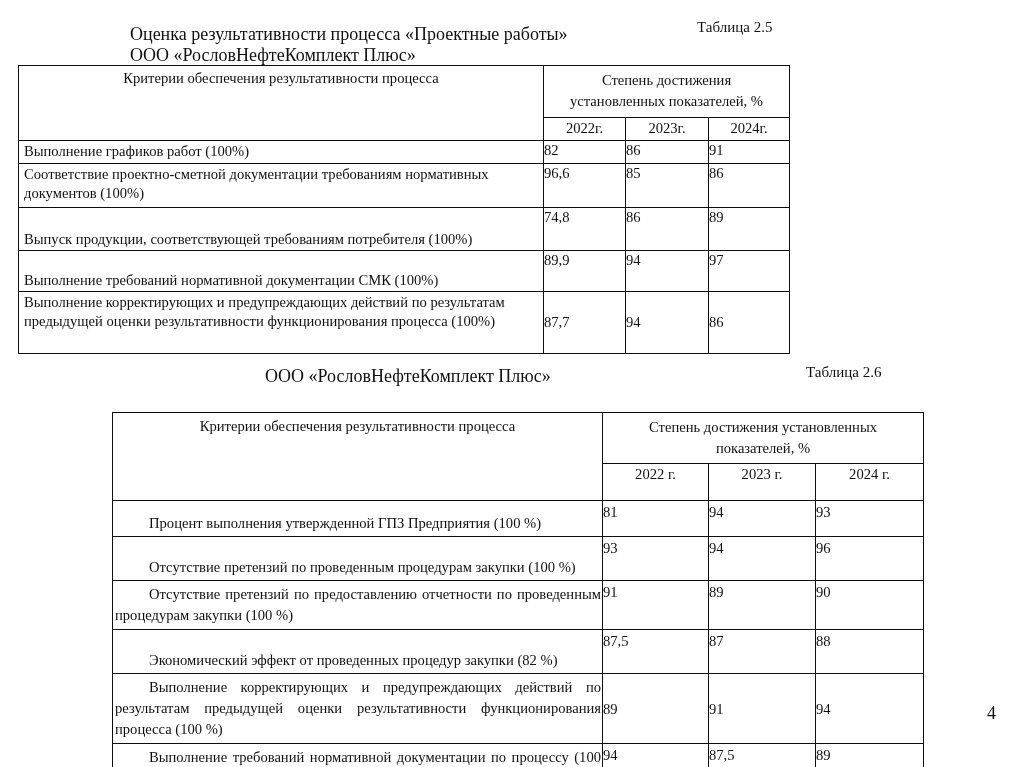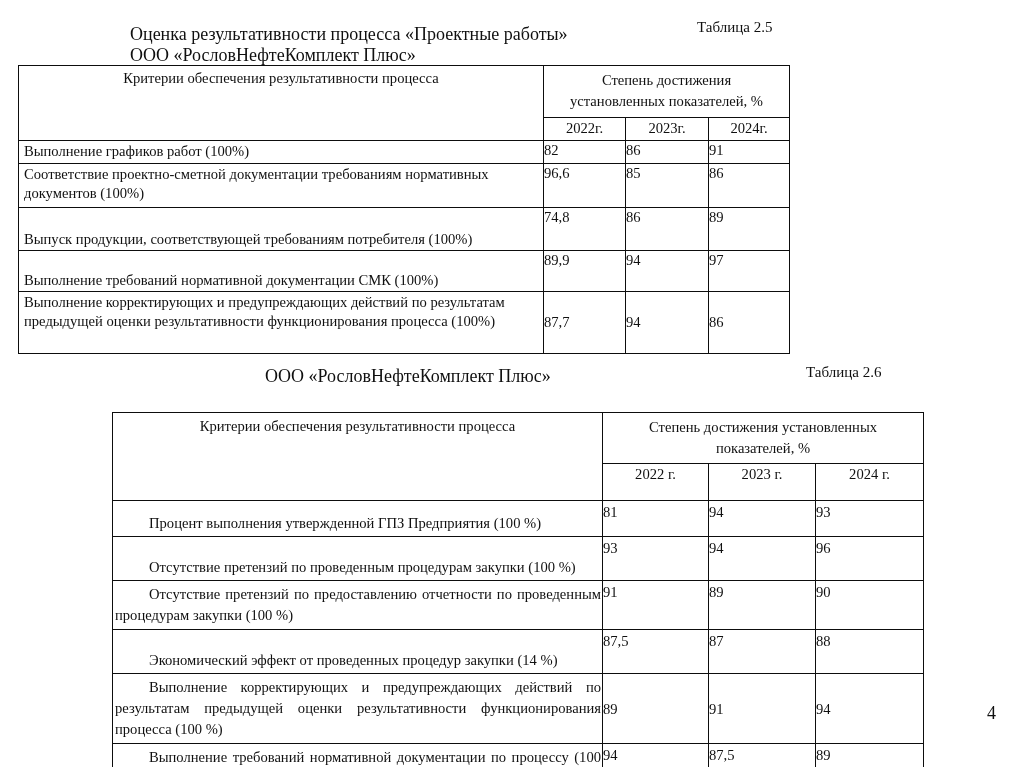--- a/index.html
+++ b/index.html
@@ -249,21 +249,21 @@
         <td class="c c-num">94</td>
         <td class="c c-num">96</td>
       </tr>
       <tr style="height:49px;">
         <td class="c crit mid">Отсутствие претензий по предоставлению отчетности по проведенным процедурам закупки (100 %)</td>
         <td class="c c-num">91</td>
         <td class="c c-num">89</td>
         <td class="c c-num">90</td>
       </tr>
       <tr style="height:44px;">
-        <td class="c crit">Экономический эффект от проведенных процедур закупки (14 %)</td>
+        <td class="c crit">Экономический эффект от проведенных процедур закупки (82 %)</td>
         <td class="c c-num">87,5</td>
         <td class="c c-num">87</td>
         <td class="c c-num">88</td>
       </tr>
       <tr style="height:70px;">
         <td class="c crit mid">Выполнение корректирующих и предупреждающих действий по результатам предыдущей оценки результативности функционирования процесса (100 %)</td>
         <td class="c c-num mid">89</td>
         <td class="c c-num mid">91</td>
         <td class="c c-num mid">94</td>
       </tr>

